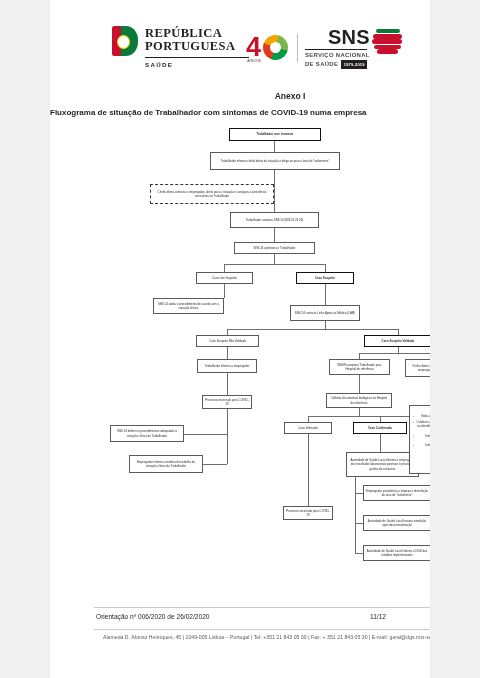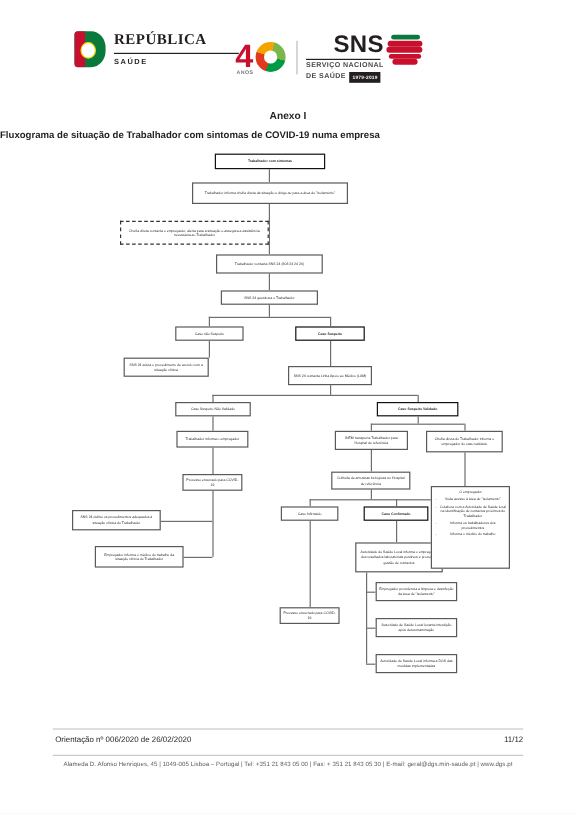--- a/index.html
+++ b/index.html
@@ -5,21 +5,21 @@
   * { box-sizing: border-box; margin: 0; padding: 0; }
   html, body { width: 480px; height: 678px; }
   body {
     font-family: "Liberation Sans", sans-serif;
     background: #f0f0f0;
     display: flex;
     justify-content: center;
   }
   .page {
     position: relative;
-    width: 480px;
+    width: 380px;
     height: 678px;
     background: #ffffff;
     overflow: hidden;
   }
 
   
   .header { position: absolute; left: 0; top: 22px; width: 480px; height: 62px; }
 
   .logo-rp { position: absolute; left: 62px; top: 4px; display: flex; align-items: flex-start; gap: 7px; }
   .shield {
@@ -158,20 +158,21 @@
 <body>
 
 <div class="page">
 
   <div class="header">
 
     <div class="logo-rp">
       <div class="shield"></div>
       <div class="rp-text">
         <div class="rp-l1">REPÚBLICA</div>
+        <div class="rp-l2">PORTUGUESA</div>
         <div class="rp-rule"></div>
         <div class="rp-sub">SAÚDE</div>
       </div>
     </div>
 
     <div class="logo-sns">
       <div class="forty">
         <div class="forty-4">4</div>
         <div class="forty-0"></div>
         <div class="forty-anos">ANOS</div>

